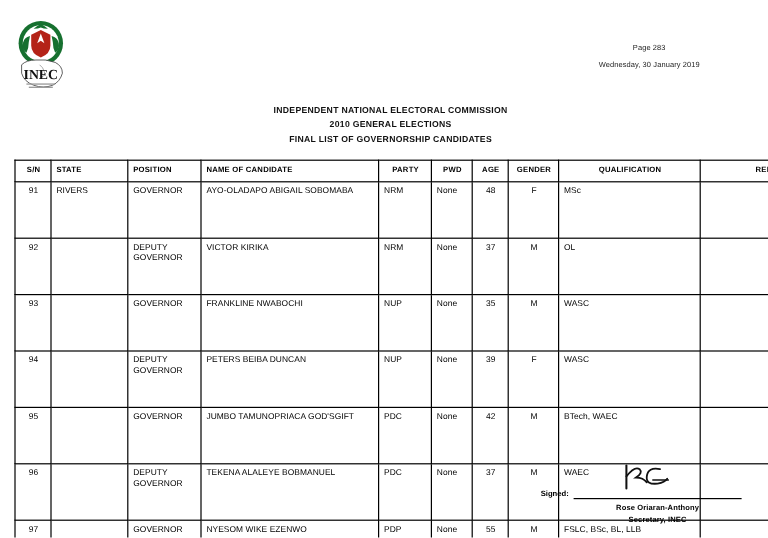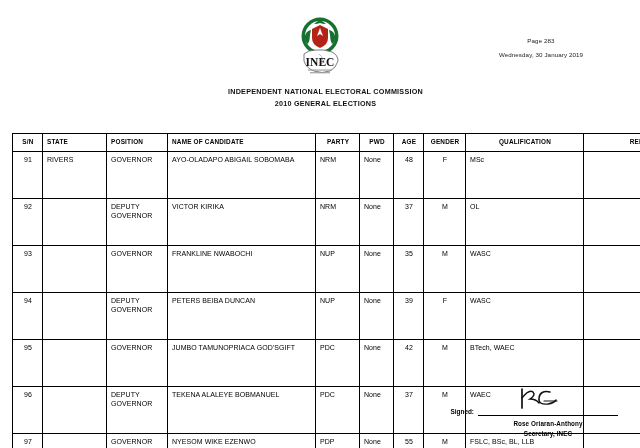--- a/index.html
+++ b/index.html
@@ -43,21 +43,21 @@
     margin-top: 5px;
   }
 
   .crest {
     position: absolute;
     left: 0;
     right: 0;
     top: 16px;
     height: 64px;
     display: flex;
-    justify-content: center;
+    justify-content: flex-start;
     align-items: flex-start;
   }
   .crest svg { display: block; }
 
   .titles {
     position: absolute;
     left: 0;
     right: 0;
     top: 86px;
     text-align: center;
@@ -199,20 +199,21 @@
       <text x="34" y="50" font-family="Liberation Serif, serif" font-size="11.5" font-weight="bold" text-anchor="middle" fill="#111">INEC</text>
 
       <rect x="22" y="53.5" width="24" height="1.1" fill="#9a9a9a"></rect>
       <rect x="24" y="56.2" width="20" height="1.1" fill="#9a9a9a"></rect>
     </svg>
   </div>
 
   <div class="titles">
     <div>INDEPENDENT NATIONAL ELECTORAL COMMISSION</div>
     <div>2010 GENERAL ELECTIONS</div>
+    <div>FINAL LIST OF GOVERNORSHIP CANDIDATES</div>
   </div>
 
   <div class="tbl-wrap">
     <table class="doc">
       <thead>
         <tr>
           <th class="c-sn">S/N</th>
           <th class="c-state">STATE</th>
           <th class="c-pos">POSITION</th>
           <th class="c-name">NAME OF CANDIDATE</th>

